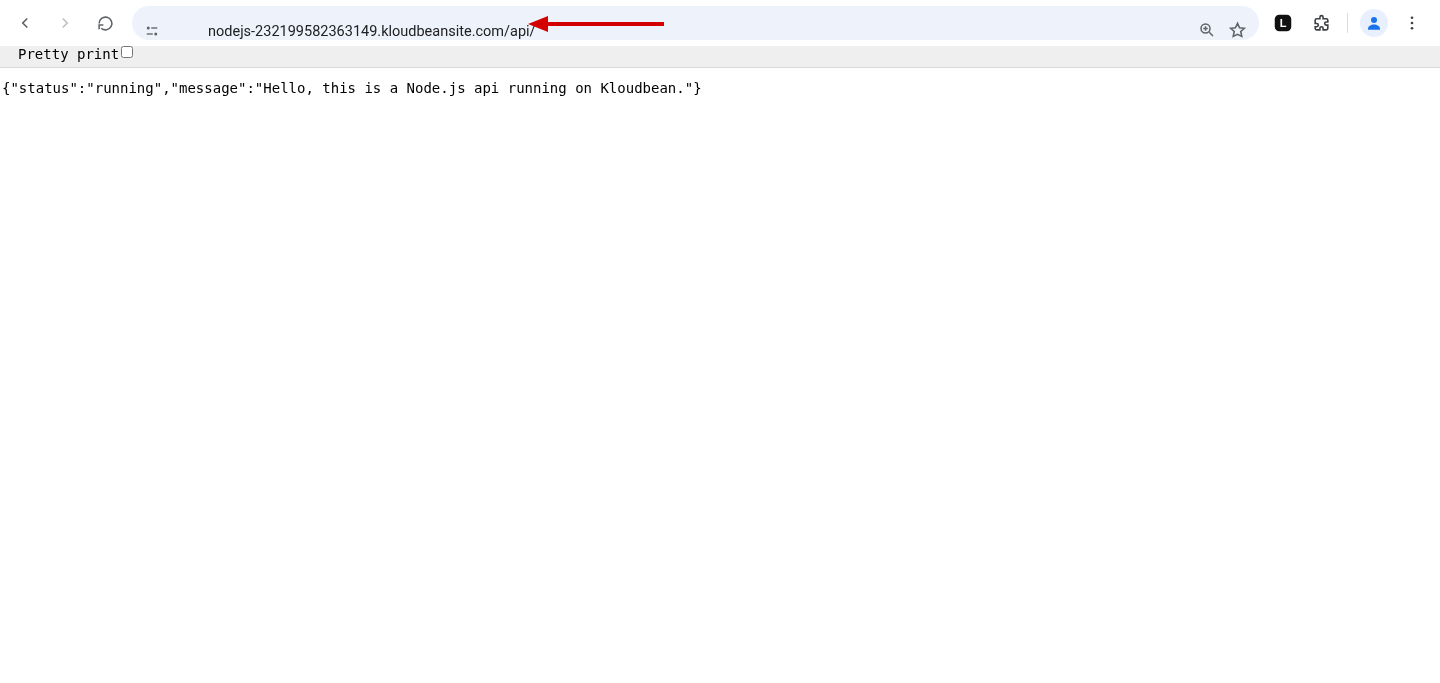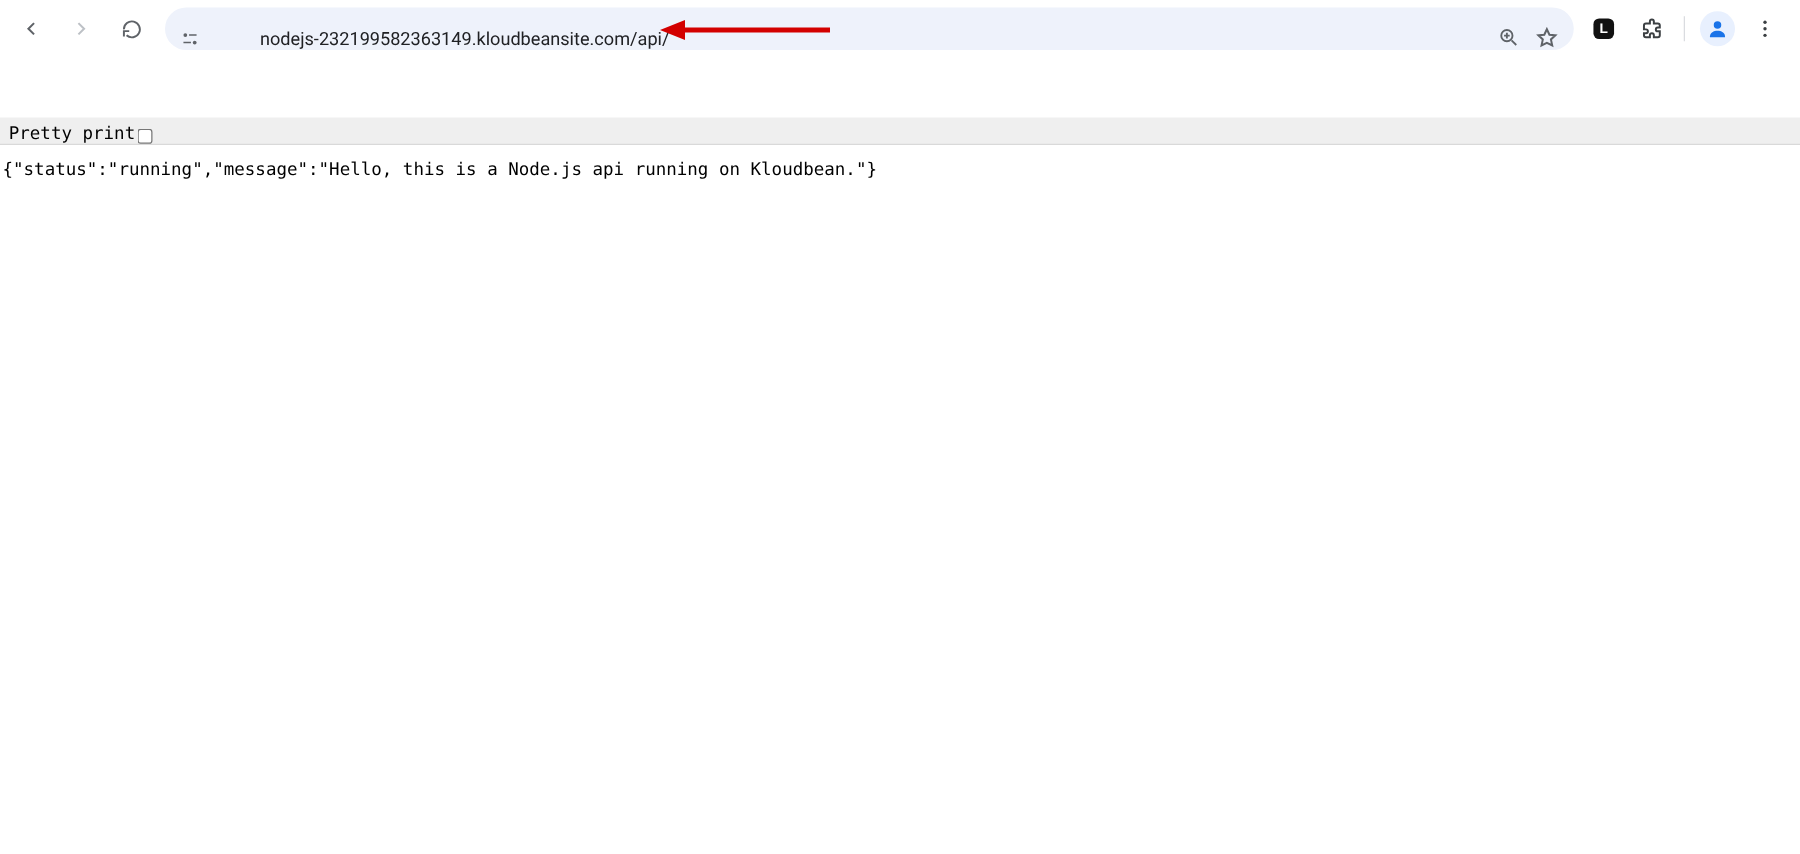--- a/index.html
+++ b/index.html
@@ -11,21 +11,21 @@
     .address-bar { flex: 1; height: 34px; background: #eef2fb; border-radius: 17px; display: flex; align-items: flex-end; margin-left: 10px; margin-right: 10px; position: relative; gap: 42px; }
     .site-info { width: 28px; display: flex; align-items: center; justify-content: center; color: #5f6368; margin-left: 6px; }
     .url-text { flex: 1; font-size: 14.5px; color: #202124; font-family: -apple-system, BlinkMacSystemFont, "Segoe UI", Roboto, sans-serif; white-space: nowrap; overflow: hidden; }
     .addr-actions { display: flex; align-items: center; gap: 10px; padding-right: 12px; }
     .addr-icon { width: 20px; height: 20px; display: flex; align-items: center; justify-content: center; color: #5f6368; cursor: pointer; }
     .toolbar-right { display: flex; align-items: center; gap: 10px; padding-right: 6px; }
     .tb-icon { width: 28px; height: 28px; display: flex; align-items: center; justify-content: center; color: #3c4043; cursor: pointer; border-radius: 6px; }
     .tb-divider { width: 1px; height: 20px; background: #dadce0; margin: 0 2px; }
     .profile-chip { width: 28px; height: 28px; display: flex; align-items: center; justify-content: center; border-radius: 50%; background: #e8f0fe; cursor: pointer; }
     .arrow-annot { position: absolute; left: 528px; top: 13px; pointer-events: none; }
-    .pretty-bar { height: 22px; background: #efefef; border-bottom: 1px solid #d9d9d9; display: flex; align-items: flex-end; padding: 0 7px; margin-top: 48px; }
+    .pretty-bar { height: 22px; background: #efefef; border-bottom: 1px solid #d9d9d9; display: flex; align-items: flex-start; padding: 0 18px; }
     .pretty-label { font-family: ui-monospace, Menlo, Monaco, Consolas, monospace; font-size: 14px; color: #000; margin-right: 2px; }
     .pretty-check { width: 12px; height: 12px; accent-color: #000; }
     .content { padding: 12px 2px; }
     .json-body { font-family: ui-monospace, Menlo, Monaco, Consolas, monospace; font-size: 14px; color: #000; white-space: pre; }
   </style>
 </head>
 <body>
 
 <div class="browser-chrome">
   <div class="nav-btn">

